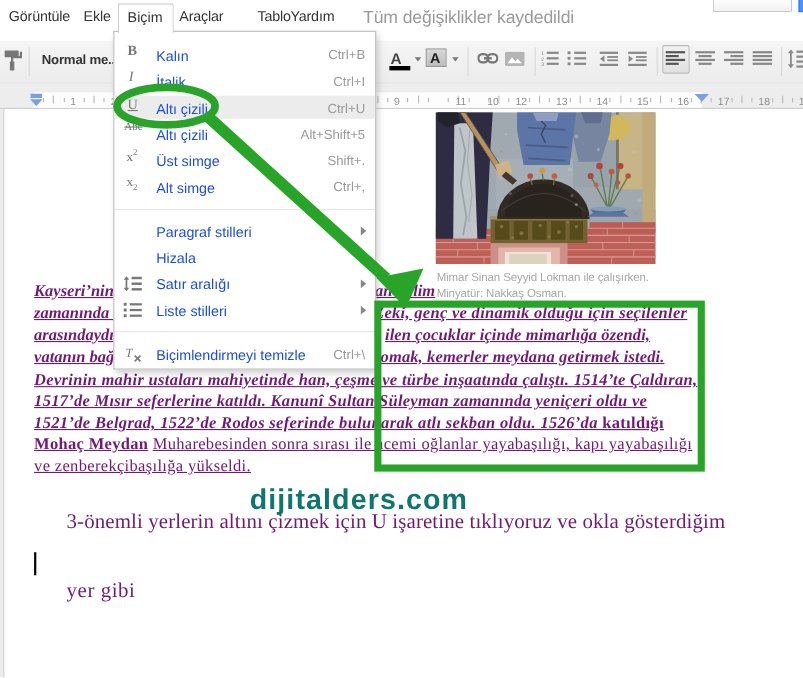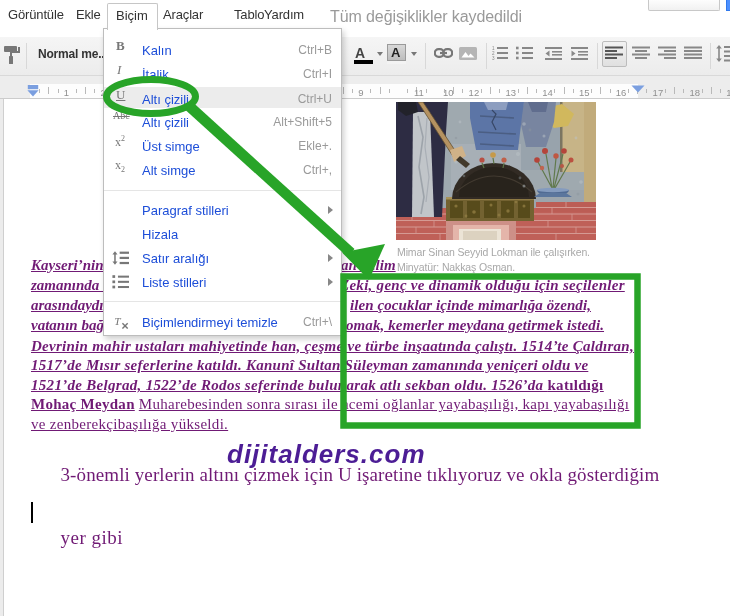--- a/index.html
+++ b/index.html
@@ -32,22 +32,22 @@
   box-shadow:2px 3px 6px rgba(0,0,0,0.2);z-index:5;}
 .mrow{position:absolute;left:0;width:237px;height:24px;}
 .mico{position:absolute;left:9px;top:0;width:26px;height:24px;color:#777;
   font-family:"Liberation Serif",serif;}
 .mlab{position:absolute;left:38px;top:5px;font-size:13px;color:#1d4ed8;}
 .msc{position:absolute;right:9px;top:5px;font-size:12px;color:#9a9a9a;}
 .msep{position:absolute;left:0;width:237px;height:1px;background:#e5e5e5;}
 .marr{position:absolute;right:8px;top:8px;width:0;height:0;border-left:5px solid #888;
   border-top:4px solid transparent;border-bottom:4px solid transparent;}
 
-#watermark{left:227px;top:439px;font-size:26px;font-weight:bold;color:#4c1d95;z-index:0;
-  letter-spacing:1px;font-style:italic;}
+#watermark{left:227px;top:439px;font-size:26px;font-weight:bold;color:#0f766e;z-index:0;
+  letter-spacing:1px;}
 #caret{left:31px;top:501.5px;width:1.6px;height:21.5px;background:#000;z-index:1;}
 #annot{left:0;top:0;width:730px;height:616px;z-index:10;pointer-events:none;}
 </style>
 </head>
 <body>
 
 <div class="abs" id="menubar">
   <span class="mitem" style="left:8px;">Görüntüle</span>
   <span class="mitem" style="left:76px;">Ekle</span>
 
@@ -439,21 +439,21 @@
       <span class="msc">Ctrl+U</span>
     </div>
   <div class="mrow" style="top:81px;">
       <span class="mico" style="font-size:10px;text-decoration:line-through;">Abc</span>
       <span class="mlab">Altı çizili</span>
       <span class="msc">Alt+Shift+5</span>
     </div>
   <div class="mrow" style="top:105px;">
       <span class="mico" style="font-size:12px;padding-left:2px;">x<sup style="font-size:8px;">2</sup></span>
       <span class="mlab">Üst simge</span>
-      <span class="msc">Ekle+.</span>
+      <span class="msc">Shift+.</span>
     </div>
   <div class="mrow" style="top:129px;">
       <span class="mico" style="font-size:12px;padding-left:2px;">x<sub style="font-size:8px;">2</sub></span>
       <span class="mlab">Alt simge</span>
       <span class="msc">Ctrl+,</span>
     </div>
   <div class="msep" style="top:161px;"></div>
   <div class="mrow" style="top:193px;">
       <span class="mlab">Hizala</span>
       <span class="marr"></span>

